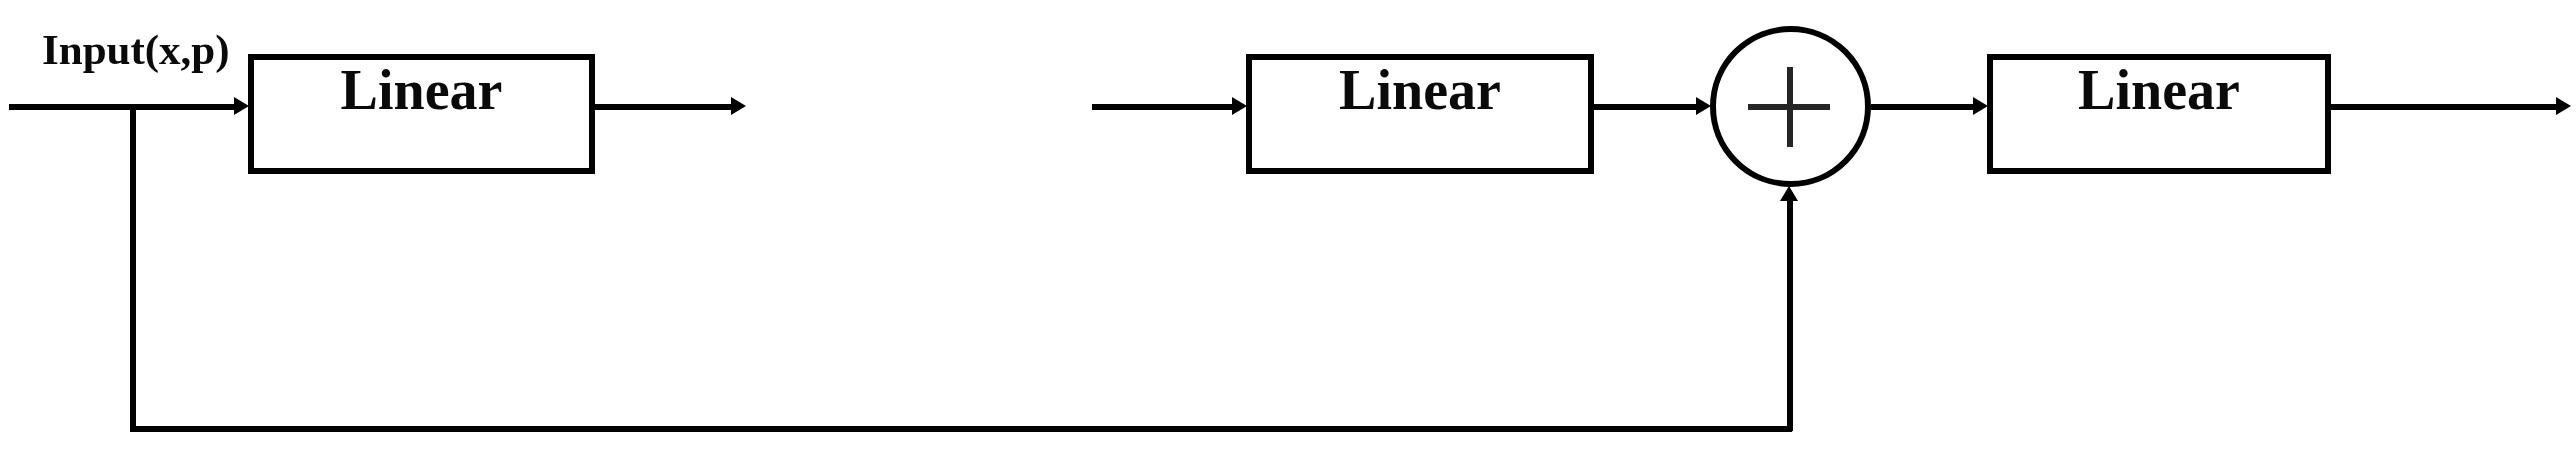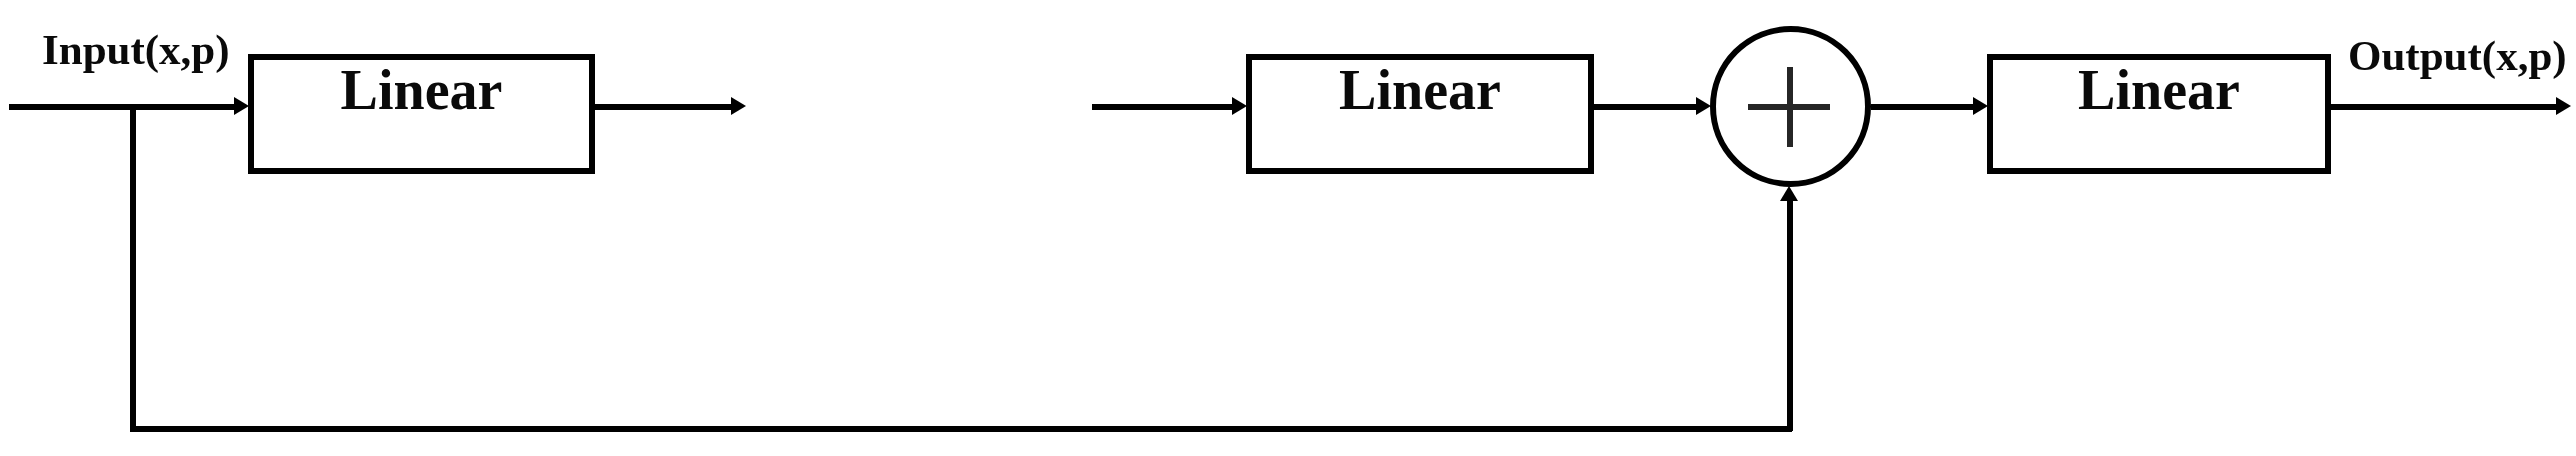--- a/index.html
+++ b/index.html
@@ -94,21 +94,20 @@
     height: 80px;
     background: #262626;
   }
 </style>
 </head>
 <body>
 
 <div class="canvas">
 
   <div class="edge-label" style="left:42px; top:26px;">Input(x,p)</div>
-  <div class="edge-label" style="left:2348px; top:32px;">Output(x,p)</div>
 
   <div class="hline" style="left:9.4px; top:104px; width:226px;"></div>
   <div class="ah-r" style="left:234px; top:97px;"></div>
 
   <div class="block" style="left:248px; width:347px;">
     <span class="block-label">Linear</span>
   </div>
 
   <div class="hline" style="left:595px; top:104px; width:138px;"></div>
   <div class="ah-r" style="left:731px; top:97px;"></div>

